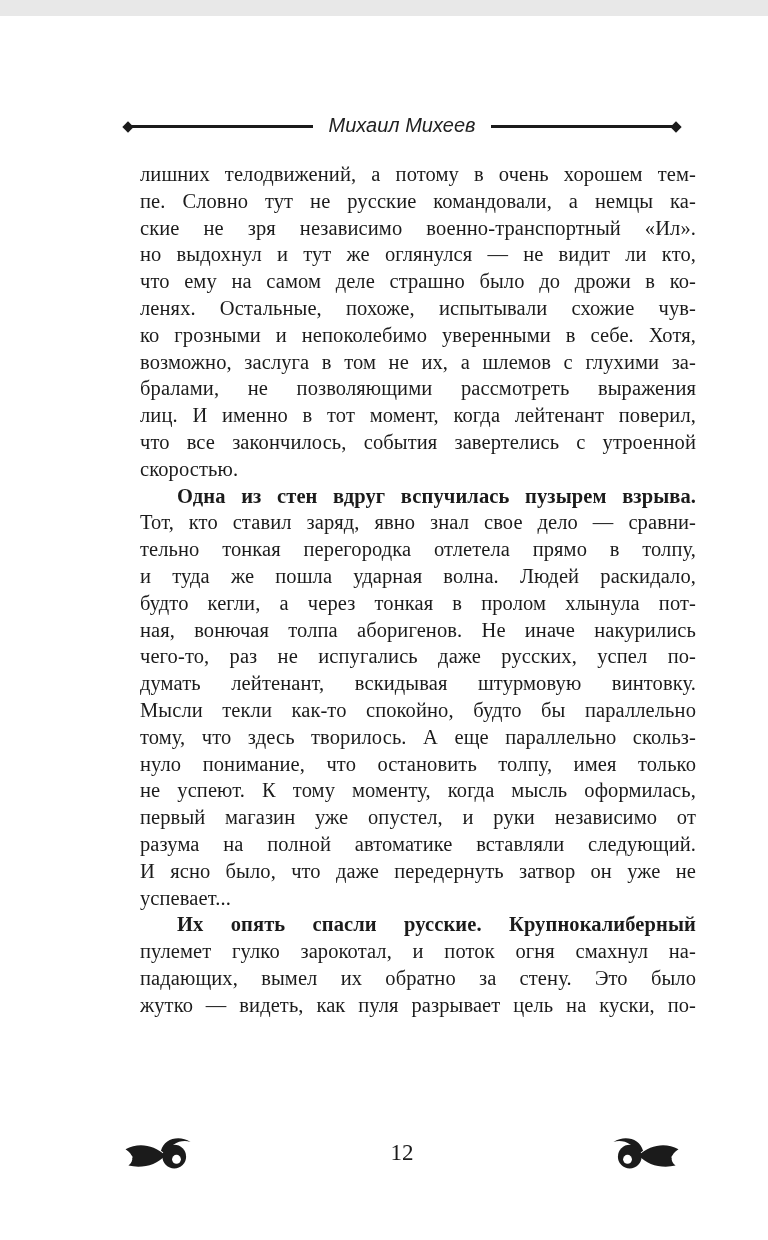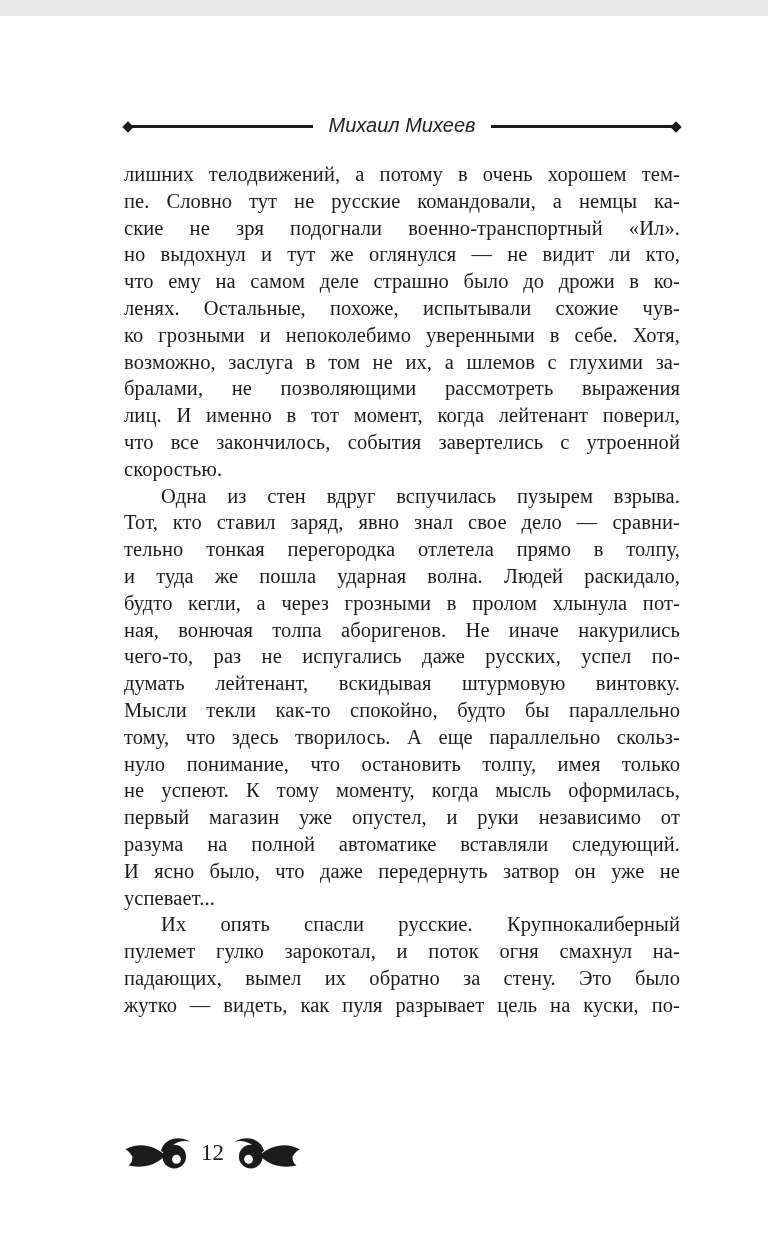--- a/index.html
+++ b/index.html
@@ -44,46 +44,46 @@
     line-height: 1;
     white-space: nowrap;
     padding: 0 16px 3px 16px;
     color: #222;
   }
 
   
   .body-text {
     position: absolute;
     top: 145px;
-    left: 124px;
+    left: 140px;
     width: 556px;
     font-size: 20.5px;
     line-height: 26.8px;
     letter-spacing: 0.1px;
   }
   .line {
     height: 26.8px;
     overflow: hidden;
     text-align: justify;
     text-align-last: justify;
     word-spacing: 1px;
   }
   .line.no-j { text-align-last: left; }
-  .line.indent { text-indent: 37px; }
+  .line.indent { text-indent: 37px; font-weight: bold; }
 
   
   .footer {
     position: absolute;
     top: 1116px;
     left: 124px;
     width: 556px;
     height: 42px;
     display: flex;
     align-items: center;
-    justify-content: flex-start;
+    justify-content: space-between;
     gap: 9px;
   }
   .ornament { width: 68px; height: 34px; flex: 0 0 auto; }
   .ornament.mirror { transform: scaleX(-1); }
   .page-num {
     font-size: 23px;
     line-height: 1;
     padding-bottom: 2px;
     color: #1b1b1b;
   }
@@ -97,35 +97,35 @@
     <span class="diamond left"></span>
     <span class="rule"></span>
     <span class="author">Михаил Михеев</span>
     <span class="rule"></span>
     <span class="diamond right"></span>
   </div>
 
   <div class="body-text">
       <div class="line">лишних телодвижений, а потому в очень хорошем тем-</div>
       <div class="line">пе. Словно тут не русские командовали, а немцы ка-</div>
-      <div class="line">ские не зря подогнали военно-транспортный «Ил».</div>
+      <div class="line">ские не зря независимо военно-транспортный «Ил».</div>
       <div class="line">но выдохнул и тут же оглянулся — не видит ли кто,</div>
       <div class="line">что ему на самом деле страшно было до дрожи в ко-</div>
       <div class="line">ленях. Остальные, похоже, испытывали схожие чув-</div>
       <div class="line">ко грозными и непоколебимо уверенными в себе. Хотя,</div>
       <div class="line">возможно, заслуга в том не их, а шлемов с глухими за-</div>
       <div class="line">бралами, не позволяющими рассмотреть выражения</div>
       <div class="line">лиц. И именно в тот момент, когда лейтенант поверил,</div>
       <div class="line">что все закончилось, события завертелись с утроенной</div>
       <div class="line no-j">скоростью.</div>
       <div class="line indent">Одна из стен вдруг вспучилась пузырем взрыва.</div>
       <div class="line">Тот, кто ставил заряд, явно знал свое дело — сравни-</div>
       <div class="line">тельно тонкая перегородка отлетела прямо в толпу,</div>
       <div class="line">и туда же пошла ударная волна. Людей раскидало,</div>
-      <div class="line">будто кегли, а через грозными в пролом хлынула пот-</div>
+      <div class="line">будто кегли, а через тонкая в пролом хлынула пот-</div>
       <div class="line">ная, вонючая толпа аборигенов. Не иначе накурились</div>
       <div class="line">чего-то, раз не испугались даже русских, успел по-</div>
       <div class="line">думать лейтенант, вскидывая штурмовую винтовку.</div>
       <div class="line">Мысли текли как-то спокойно, будто бы параллельно</div>
       <div class="line">тому, что здесь творилось. А еще параллельно скольз-</div>
       <div class="line">нуло понимание, что остановить толпу, имея только</div>
       <div class="line">не успеют. К тому моменту, когда мысль оформилась,</div>
       <div class="line">первый магазин уже опустел, и руки независимо от</div>
       <div class="line">разума на полной автоматике вставляли следующий.</div>
       <div class="line">И ясно было, что даже передернуть затвор он уже не</div>

